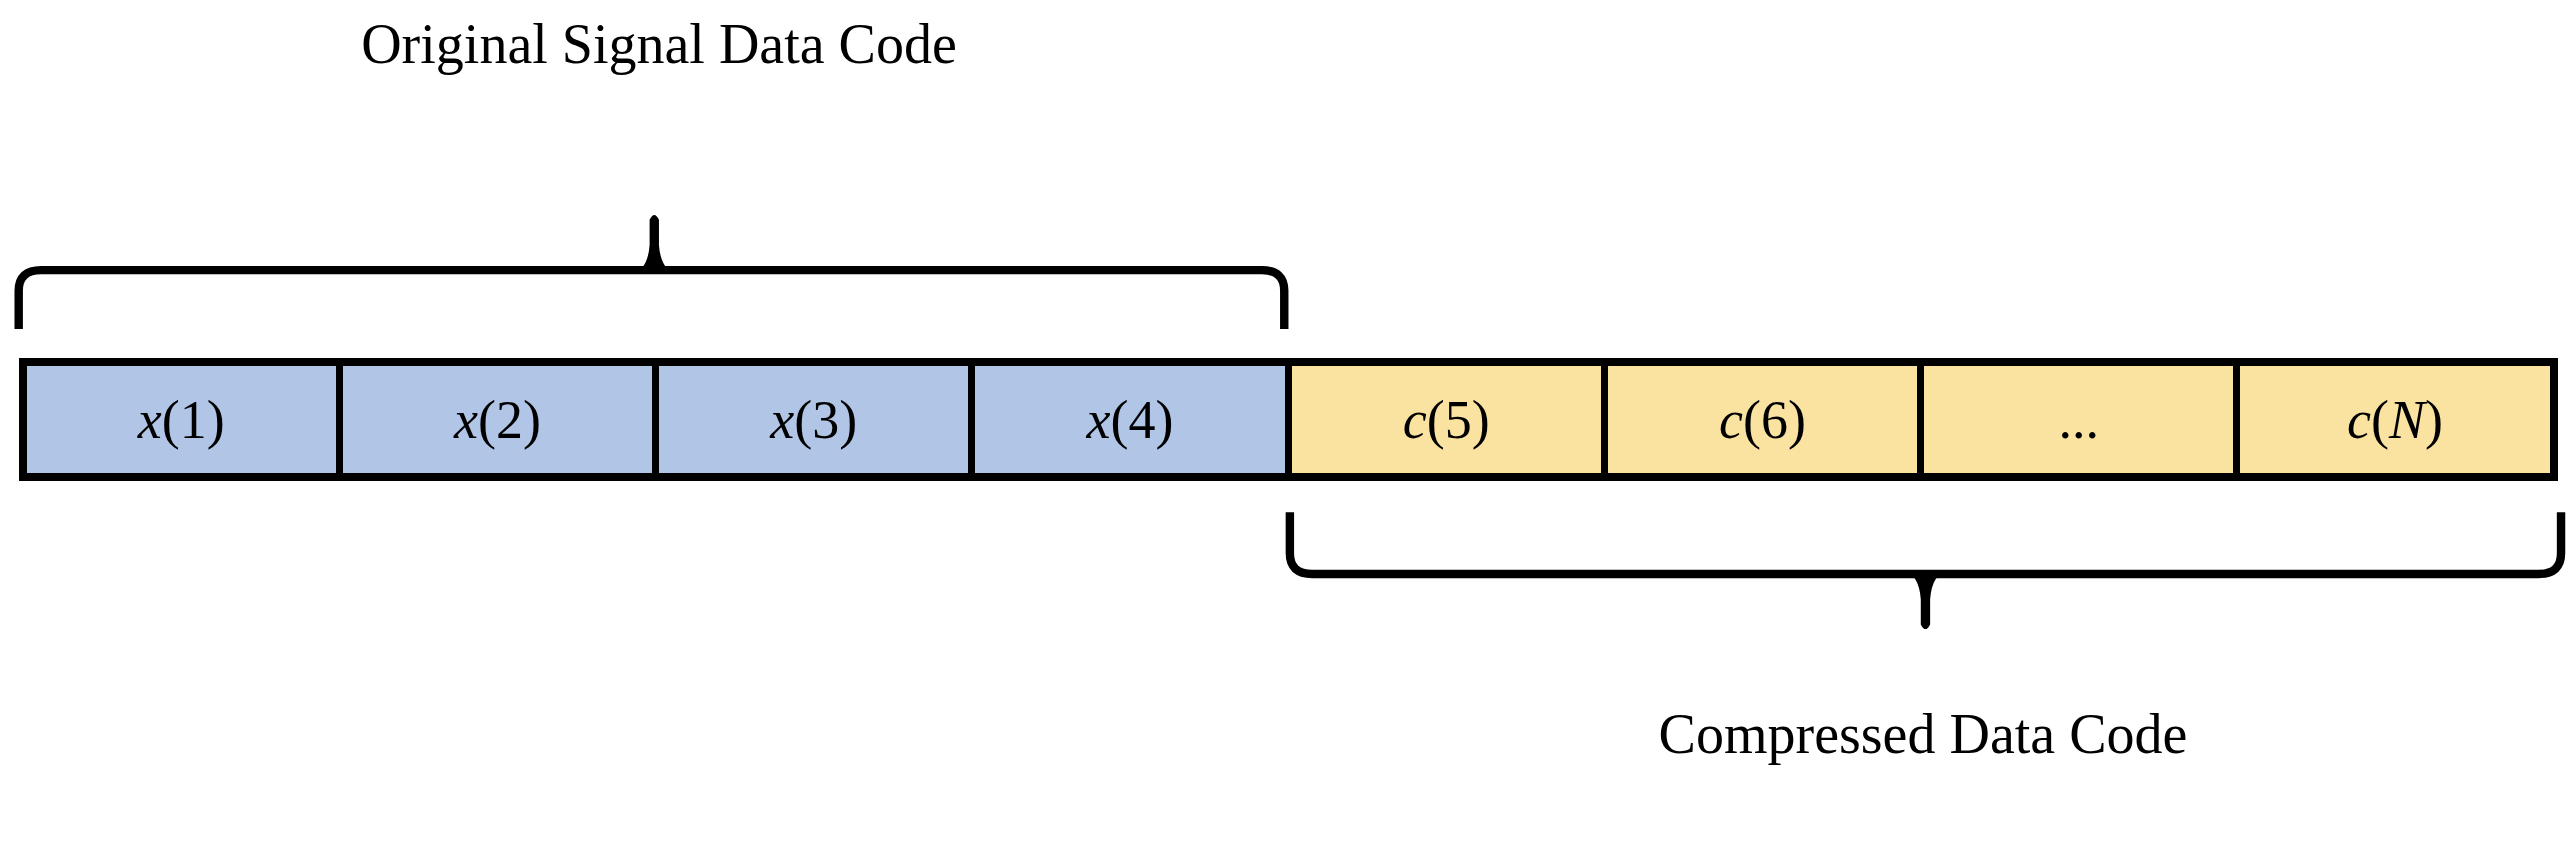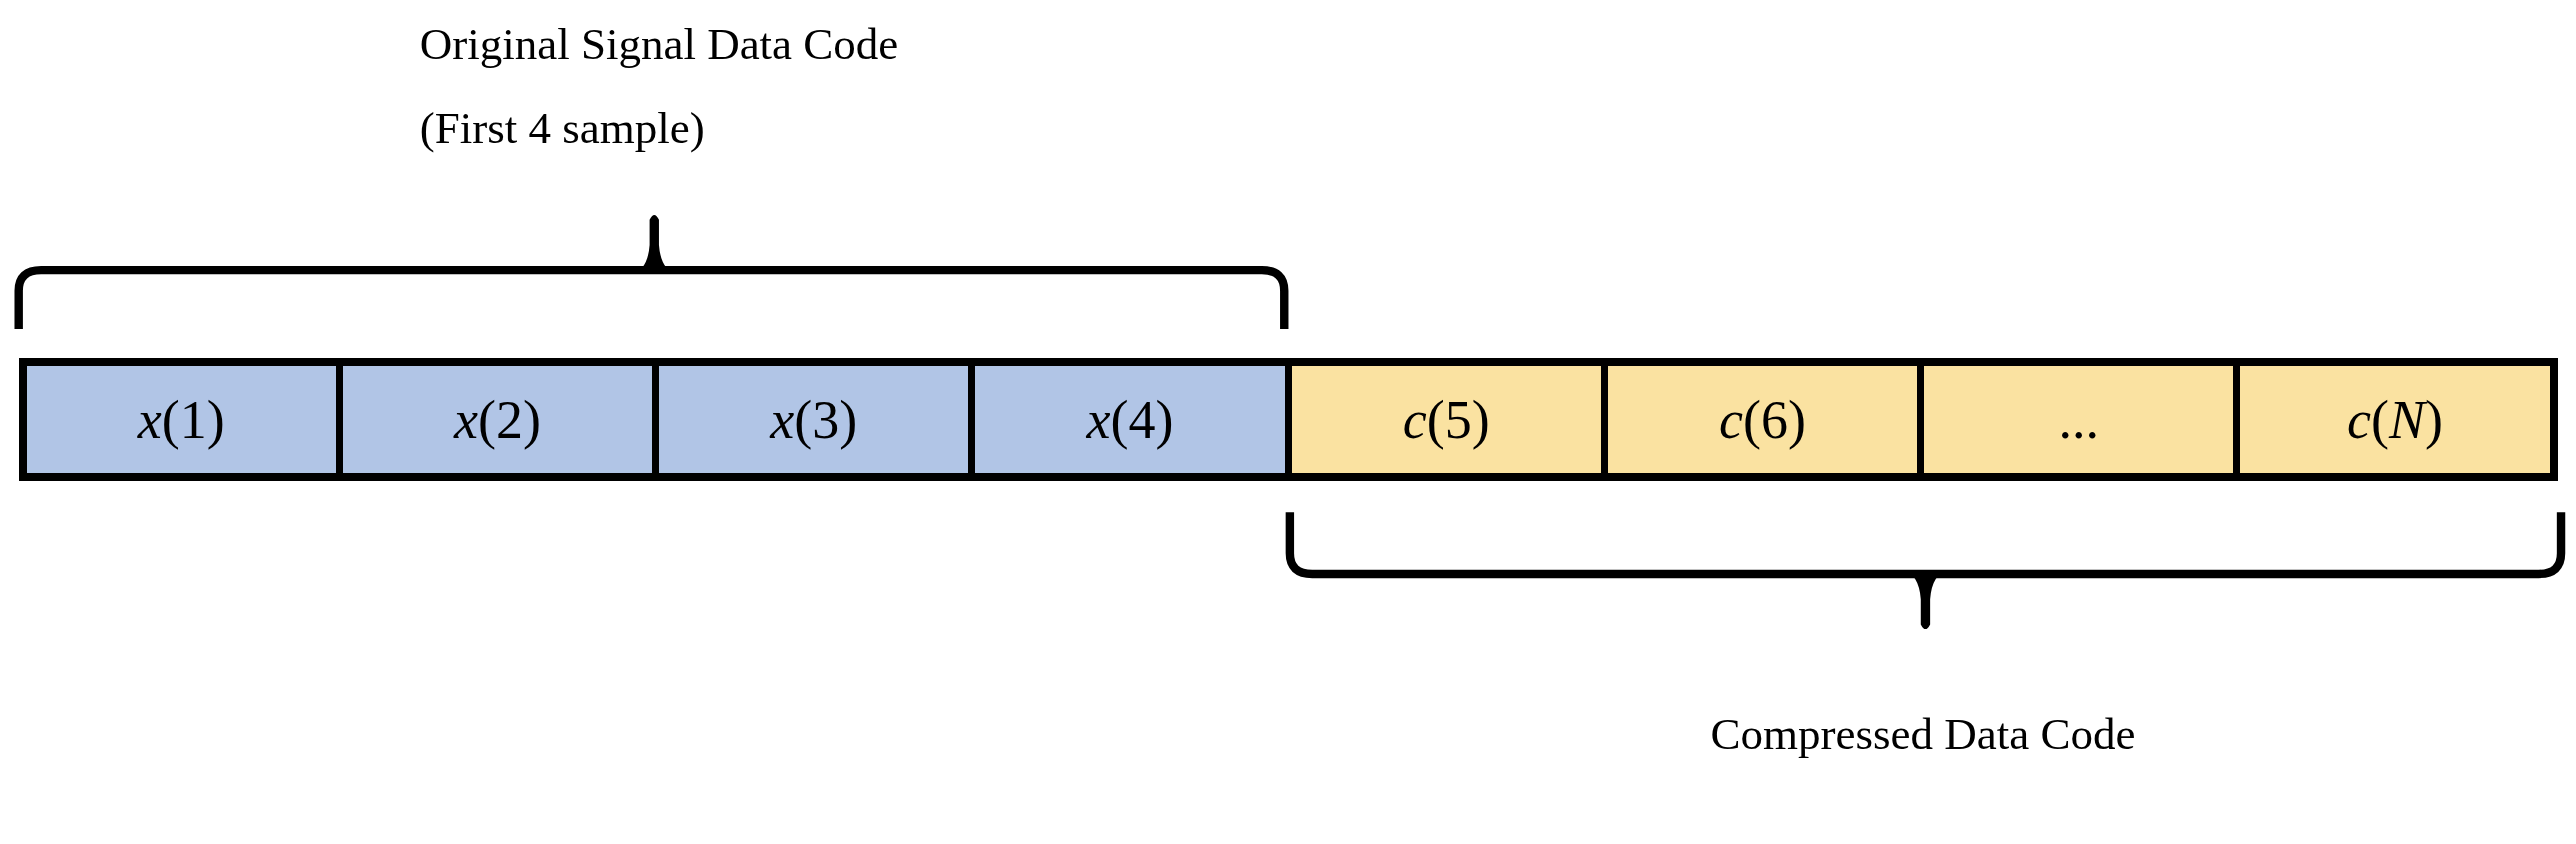--- a/index.html
+++ b/index.html
@@ -12,21 +12,22 @@
     width: 2576px;
     height: 845px;
     background: #ffffff;
     font-family: "Liberation Serif", "DejaVu Serif", serif;
     color: #000000;
     overflow: hidden;
   }
   .diagram-label {
     position: absolute;
     transform: translateX(-50%);
-    font-size: 45px;
+    text-align: center;
+    font-size: 56px;
     line-height: 84px;
     white-space: nowrap;
     color: #000000;
   }
   .label-top  { left: 659px;  top: 1.9px; }
   .label-bottom { left: 1923px; top: 692px; }
   .brace-svg {
     position: absolute;
     left: 0;
     top: 0;
@@ -58,21 +59,20 @@
   .bar-cell .var-italic { font-style: italic; }
   .bar-cell .upright { font-style: normal; }
 </style>
 </head>
 <body>
 
 <div class="canvas" style="background: rgb(255, 255, 255); color: rgb(0, 0, 0);">
 
   <div class="diagram-label label-top">
     <div>Original Signal Data Code</div>
-    <div>(First 4 sample)</div>
   </div>
 
   <svg class="brace-svg" viewBox="0 0 2756 904" xmlns="http://www.w3.org/2000/svg">
     <g>
       <path d="M 20 352 L 20 311 Q 20 289 44 289 L 1350 289 Q 1374 289 1374 311 L 1374 352" fill="none" stroke="#000000" stroke-width="9" stroke-linecap="butt"></path>
       <path d="M 676 293 Q 693 289 695 262 L 695 235 Q 700 225 705 235 L 705 262 Q 707 289 724 293 Z" fill="#000000" stroke="none"></path>
     </g>
     <g>
       <path d="M 1380 548 L 1380 592 Q 1380 614 1404 614 L 2716 614 Q 2740 614 2740 592 L 2740 548" fill="none" stroke="#000000" stroke-width="9" stroke-linecap="butt"></path>
       <path d="M 2036 610 Q 2053 614 2055 641 L 2055 668 Q 2060 678 2065 668 L 2065 641 Q 2067 614 2084 610 Z" fill="#000000" stroke="none"></path>

